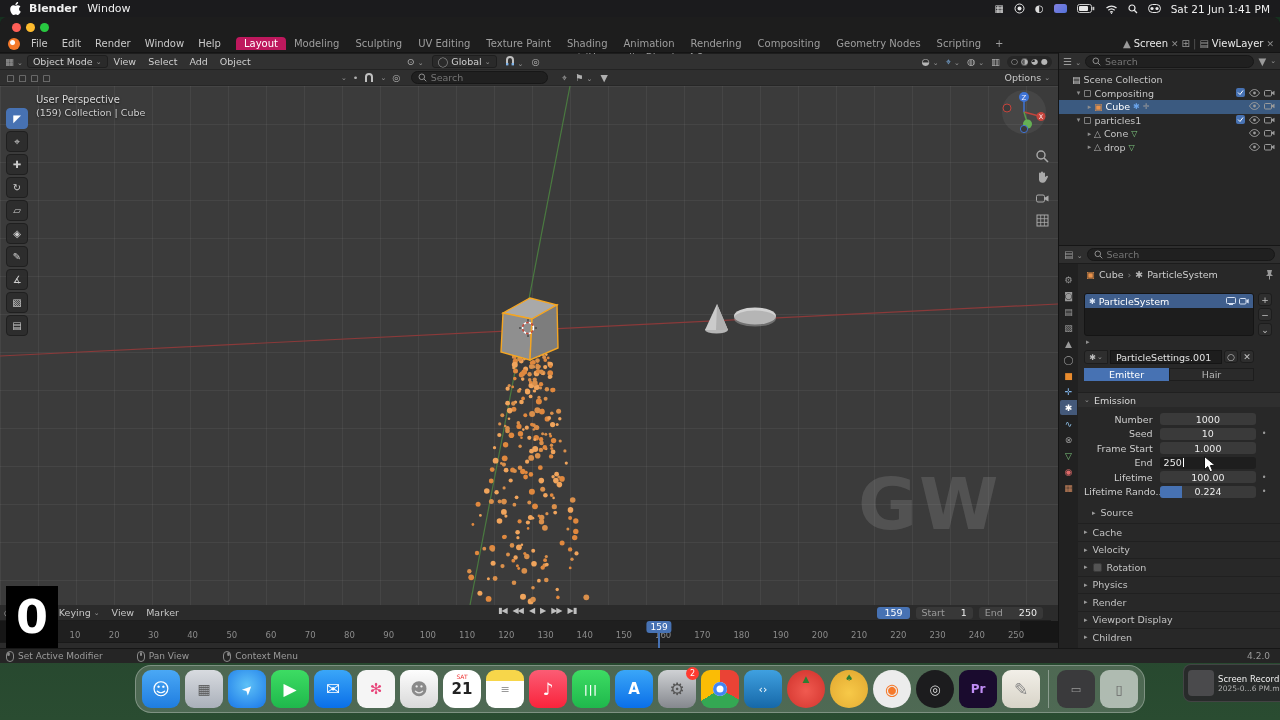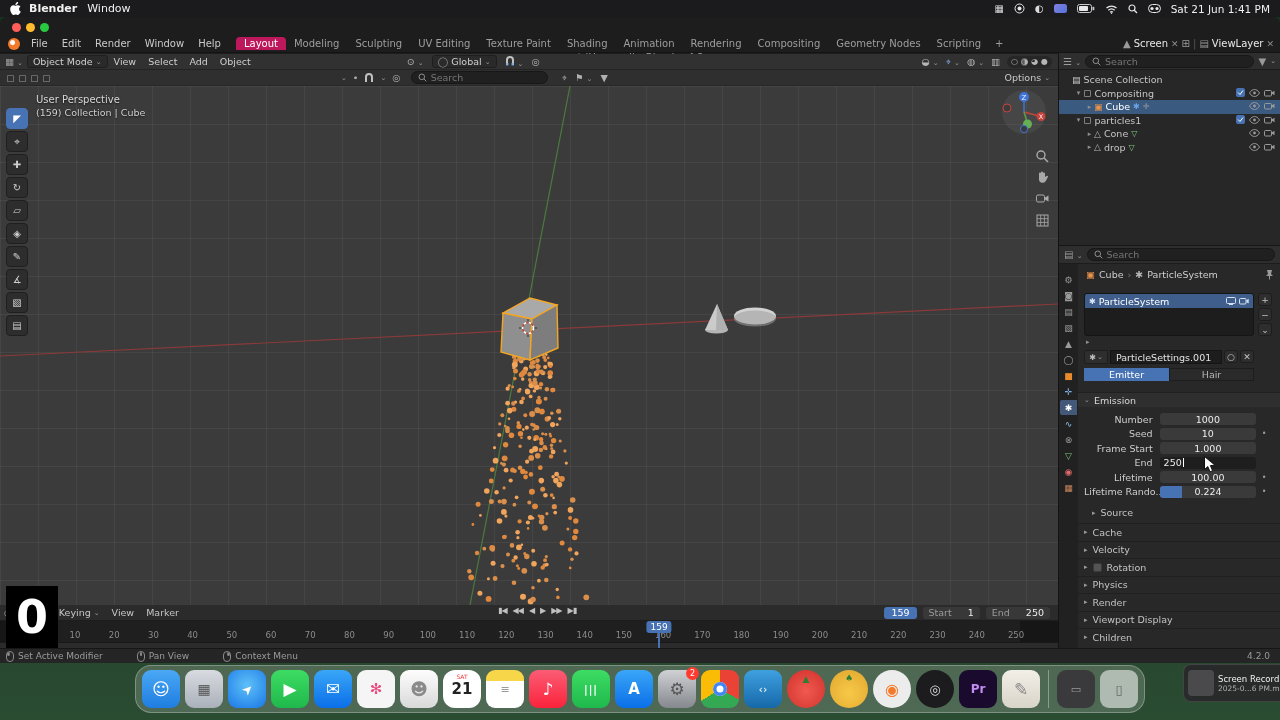--- a/index.html
+++ b/index.html
@@ -42,21 +42,21 @@
 .search-pill input{background:transparent;border:none;outline:none;color:#9a9a9a;font-size:9.5px;width:110px;font-family:"DejaVu Sans",sans-serif;}
 .vp-overlay-text{position:absolute;left:36px;color:#d8d8d8;text-shadow:0 1px 2px rgba(0,0,0,.7);}
 .vp-toolbar{position:absolute;left:6px;top:38px;display:flex;flex-direction:column;gap:2px;}
 .vp-tool{width:22px;height:21px;background:#2c2c2cd9;border:1px solid #1f1f1f;border-radius:4px;color:#cdcdcd;display:flex;align-items:center;justify-content:center;font-size:10px;}
 .vp-tool.active{background:#4772b3;color:#fff;border-color:#4772b3;}
 .side-ic{position:absolute;left:1034px;width:16px;height:16px;display:flex;align-items:center;justify-content:center;opacity:.85;}
 .sc-key{position:absolute;background:#000;color:#fff;display:flex;align-items:center;justify-content:center;font-weight:bold;z-index:30;}
 .watermark{position:absolute;left:858px;top:392px;font-size:72px;font-weight:bold;color:rgba(205,205,205,0.16);letter-spacing:2px;z-index:5;}
 
 .timeline{position:absolute;top:588px;left:0;width:1058px;height:43px;background:#2b2b2b;}
-.tml-header{position:absolute;top:0;left:0;right:0;height:16px;display:flex;align-items:center;font-size:9.5px;color:#c6c6c6;border-bottom:1px solid #1d1d1d;}
+.tml-header{position:absolute;top:0;left:0;right:7px;height:16px;display:flex;align-items:center;font-size:9.5px;color:#c6c6c6;border-bottom:1px solid #1d1d1d;}
 .tml-menu{display:flex;align-items:center;gap:3px;padding:0 6px;}
 .transport{position:absolute;left:498px;top:1px;display:flex;gap:6px;color:#c0c0c0;font-size:8px;letter-spacing:-1px;}
 .range-pill{display:flex;align-items:center;gap:16px;background:#383838;border-radius:3px;height:12px;padding:0 6px;}
 .range-pill .lab{color:#9a9a9a;}
 .range-pill .val{color:#ececec;}
 .frame-pill{background:#4772b3;color:#fff;border-radius:3px;height:12px;padding:0 7px;display:flex;align-items:center;}
 .ruler{position:absolute;top:16px;left:0;right:0;height:21px;background:#1f1f1f;}
 .tick-num{position:absolute;bottom:2px;transform:translateX(-50%);font-size:8.5px;color:#8b8b8b;}
 .ruler-dim{position:absolute;top:0;bottom:0;background:rgba(0,0,0,0.28);}
 .playhead-pill{position:absolute;top:0;transform:translateX(-50%);background:#4772b3;color:#fff;font-size:9px;border-radius:3px;padding:1px 4px;z-index:3;}
@@ -588,20 +588,21 @@
           <ellipse cx="716.5" cy="260" rx="11.5" ry="3.5" fill="#b5b5b5"></ellipse>
           <polygon points="705,260 728,260 717,234" fill="#cbcbcb"></polygon>
           <polygon points="716,260 728,260 717,234" fill="#b0b0b0"></polygon>
         </g>
         <g>
           <ellipse cx="755" cy="246" rx="21" ry="8.5" fill="#d2d2d2"></ellipse>
           <ellipse cx="755" cy="248.5" rx="21" ry="8" fill="#9d9d9d" opacity="0.55"></ellipse>
         </g>
       </svg>
 
+      <div class="watermark">GW</div>
 
       <div class="vp-overlay-text" style="top:24px;font-size:10px;">User Perspective</div>
       <div class="vp-overlay-text" style="top:37px;font-size:9.5px;color:#cfcfcf;">(159) Collection | Cube</div>
 
       <div class="vp-toolbar" id="vp-toolbar">
           <div class="vp-tool active">◤</div>
           <div class="vp-tool">⌖</div>
           <div class="vp-tool">✚</div>
           <div class="vp-tool">↻</div>
           <div class="vp-tool">▱</div>

